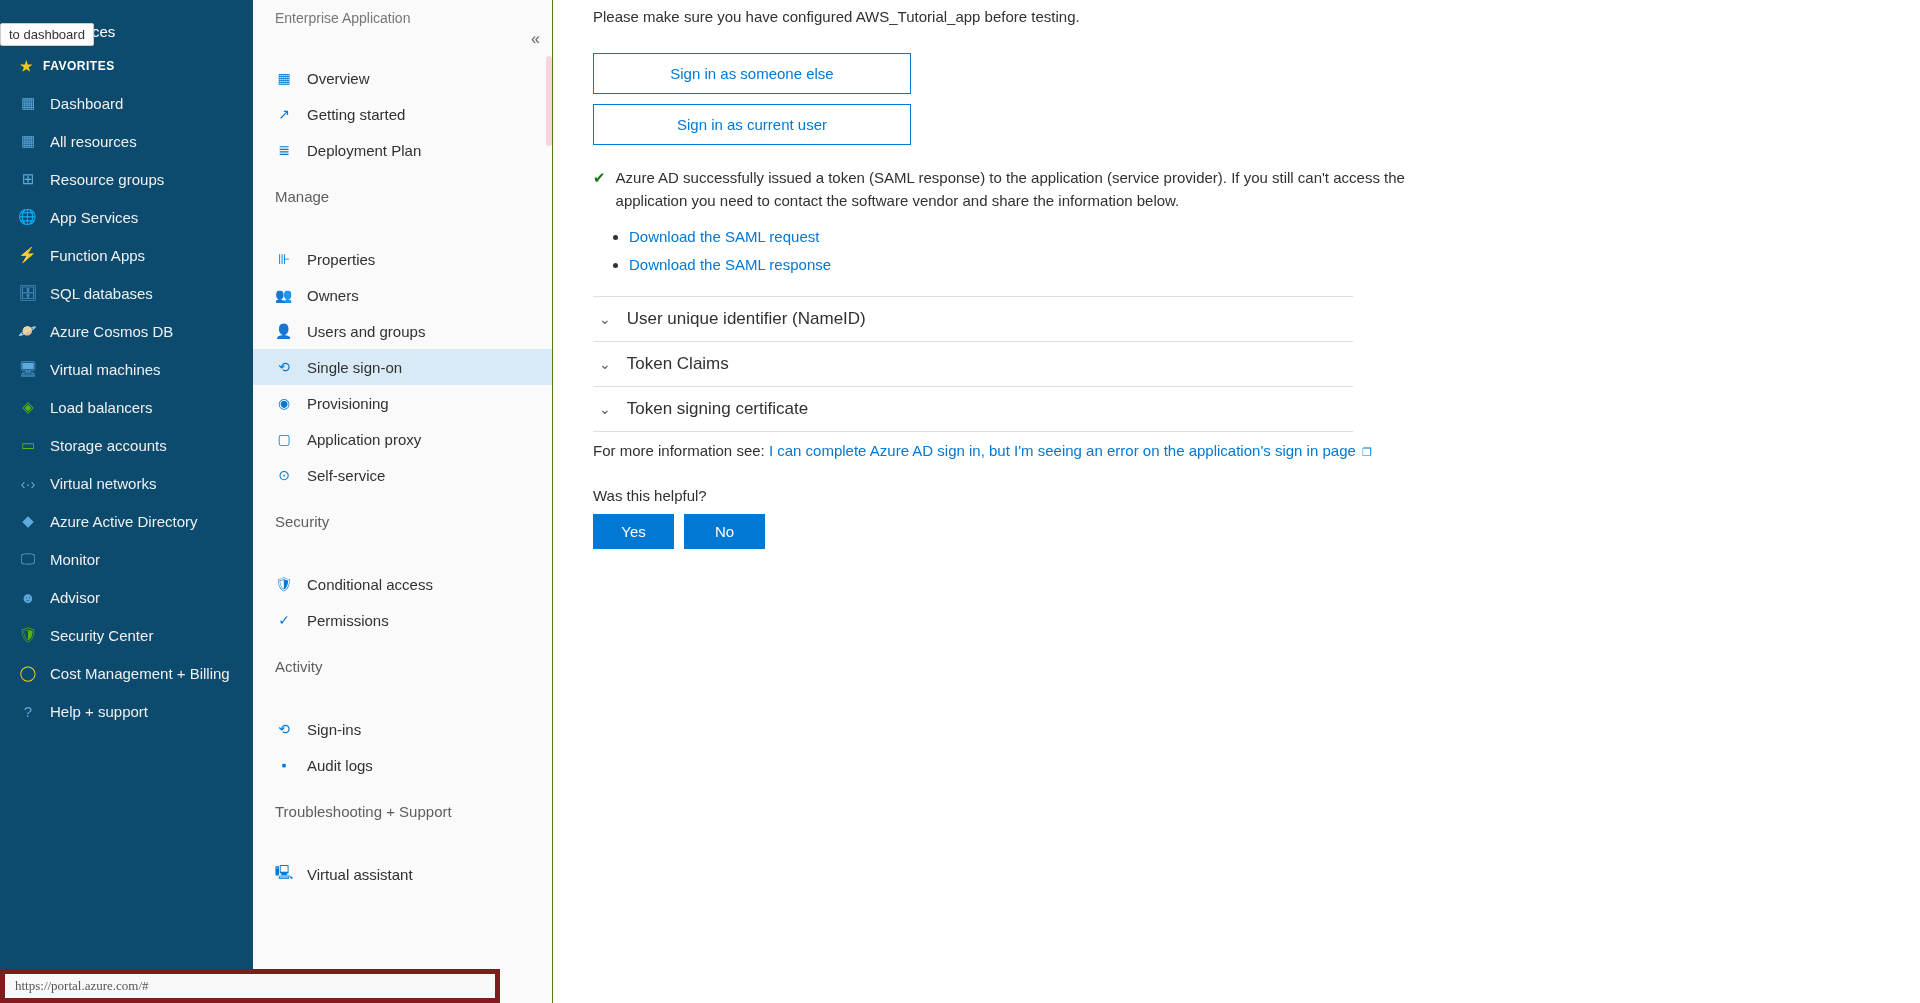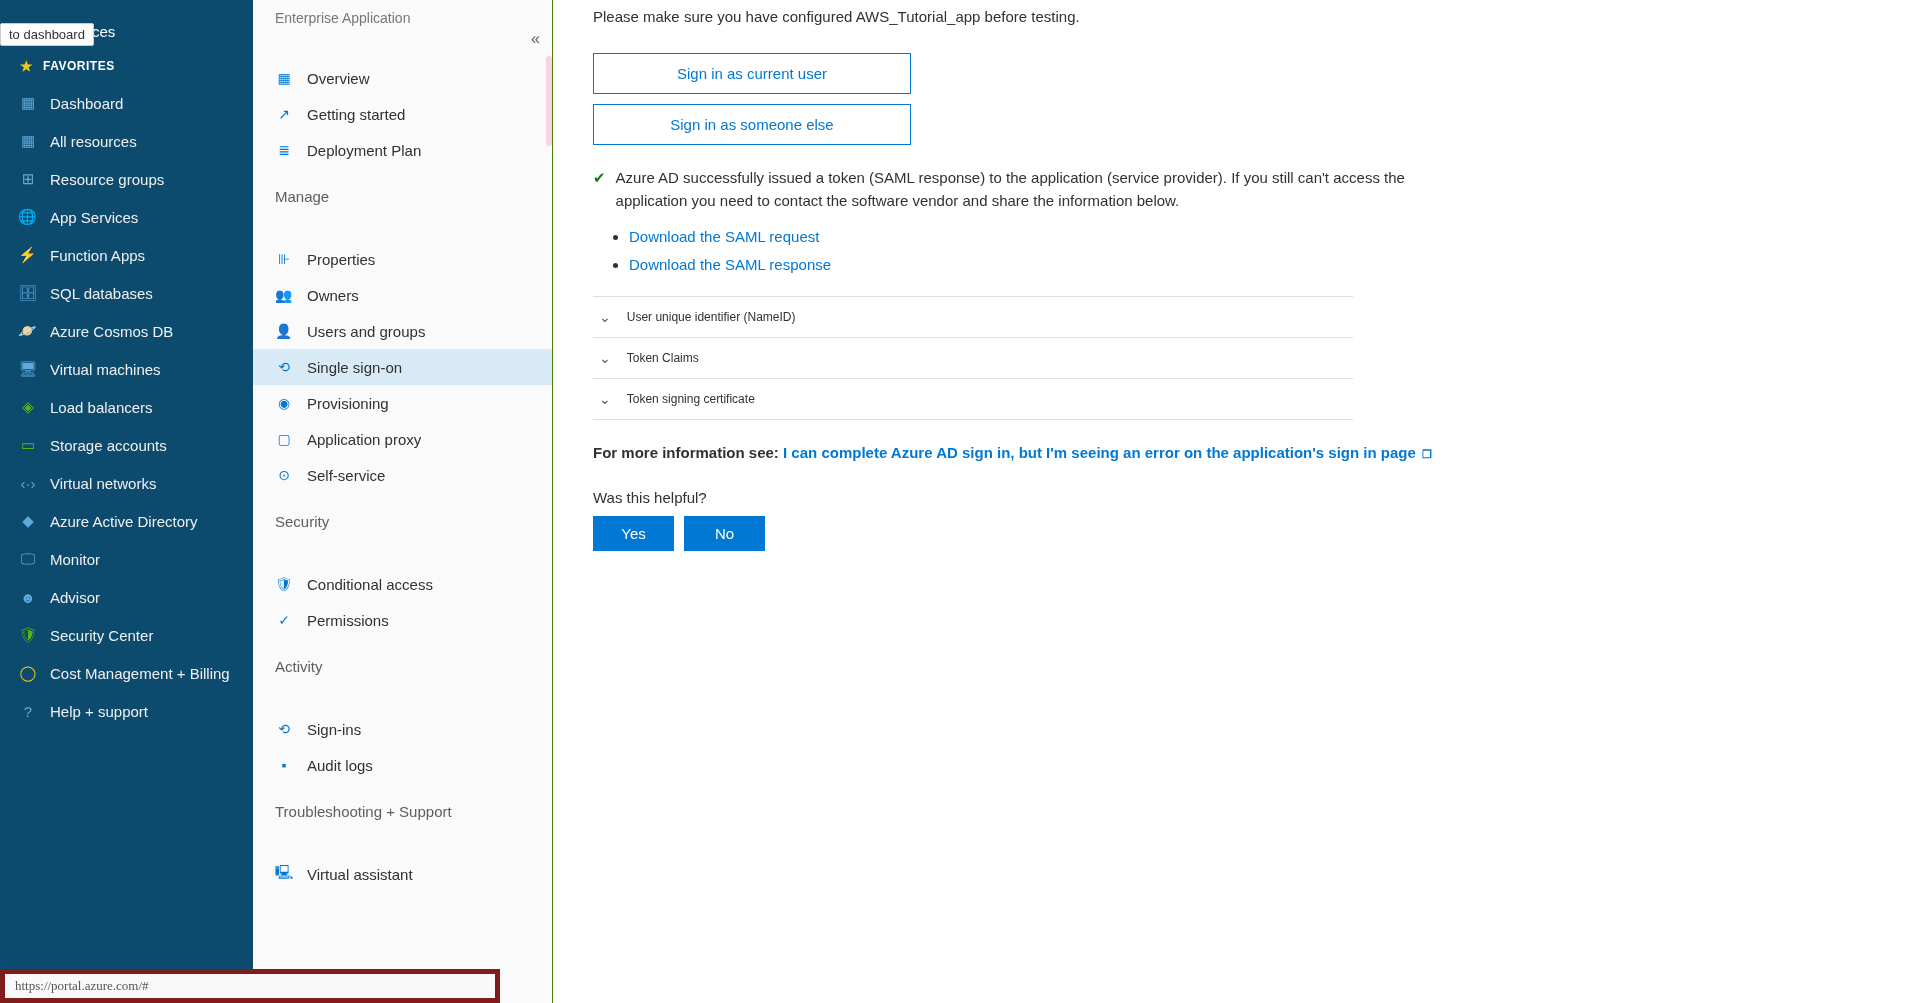--- a/index.html
+++ b/index.html
@@ -73,23 +73,23 @@
 .link-list li { margin-bottom: 10px; }
 .link-list a { color: #0078d4; text-decoration: none; font-size: 15px; }
 
 .accordion { max-width: 760px; }
 .accordion-item {
   border-bottom: 1px solid #e1dfdd; padding: 12px 6px;
   display: flex; align-items: center; gap: 16px; cursor: pointer;
 }
 .accordion-item:first-child { border-top: 1px solid #e1dfdd; }
 .chevron { font-size: 14px; color: #605e5c; }
-.accordion-label { font-size: 12px; color: #323130; text-align: center; }
-
-.more-info { margin-top: 24px; font-size: 15px; font-weight: bold; }
+.accordion-label { font-size: 17px; color: #323130; text-align: center; }
+
+.more-info { margin-top: 10px; font-size: 15px; }
 .more-info a { color: #0078d4; text-decoration: none; }
 .ext-icon { font-size: 11px; margin-left: 2px; }
 
 .helpful { margin-top: 28px; }
 .helpful-q { font-size: 15px; margin-bottom: 10px; }
 .helpful-btns { display: flex; gap: 10px; }
 .hbtn {
   width: 81px; padding: 9px 0; background: #0078d4; color: #fff;
   border: none; font-size: 15px; cursor: pointer;
 }
@@ -265,22 +265,22 @@
             <span class="mid-icon">🖳</span>
             <span>Virtual assistant</span>
           </li>
         </ul>
       </div>
   </nav>
 
   <main class="main">
     <p class="notice">Please make sure you have configured AWS_Tutorial_app before testing.</p>
 
+    <button class="signin-btn">Sign in as someone else</button>
     <button class="signin-btn">Sign in as current user</button>
-    <button class="signin-btn">Sign in as someone else</button>
 
     <div class="status-row">
       <span class="status-icon">✔</span>
       <span class="status-text">Azure AD successfully issued a token (SAML response) to the application (service provider). If you still can't access the application you need to contact the software vendor and share the information below.</span>
     </div>
 
     <ul class="link-list" id="download-links">
         <li><a href="#">Download the SAML request</a></li>
         <li><a href="#">Download the SAML response</a></li>
       </ul>

